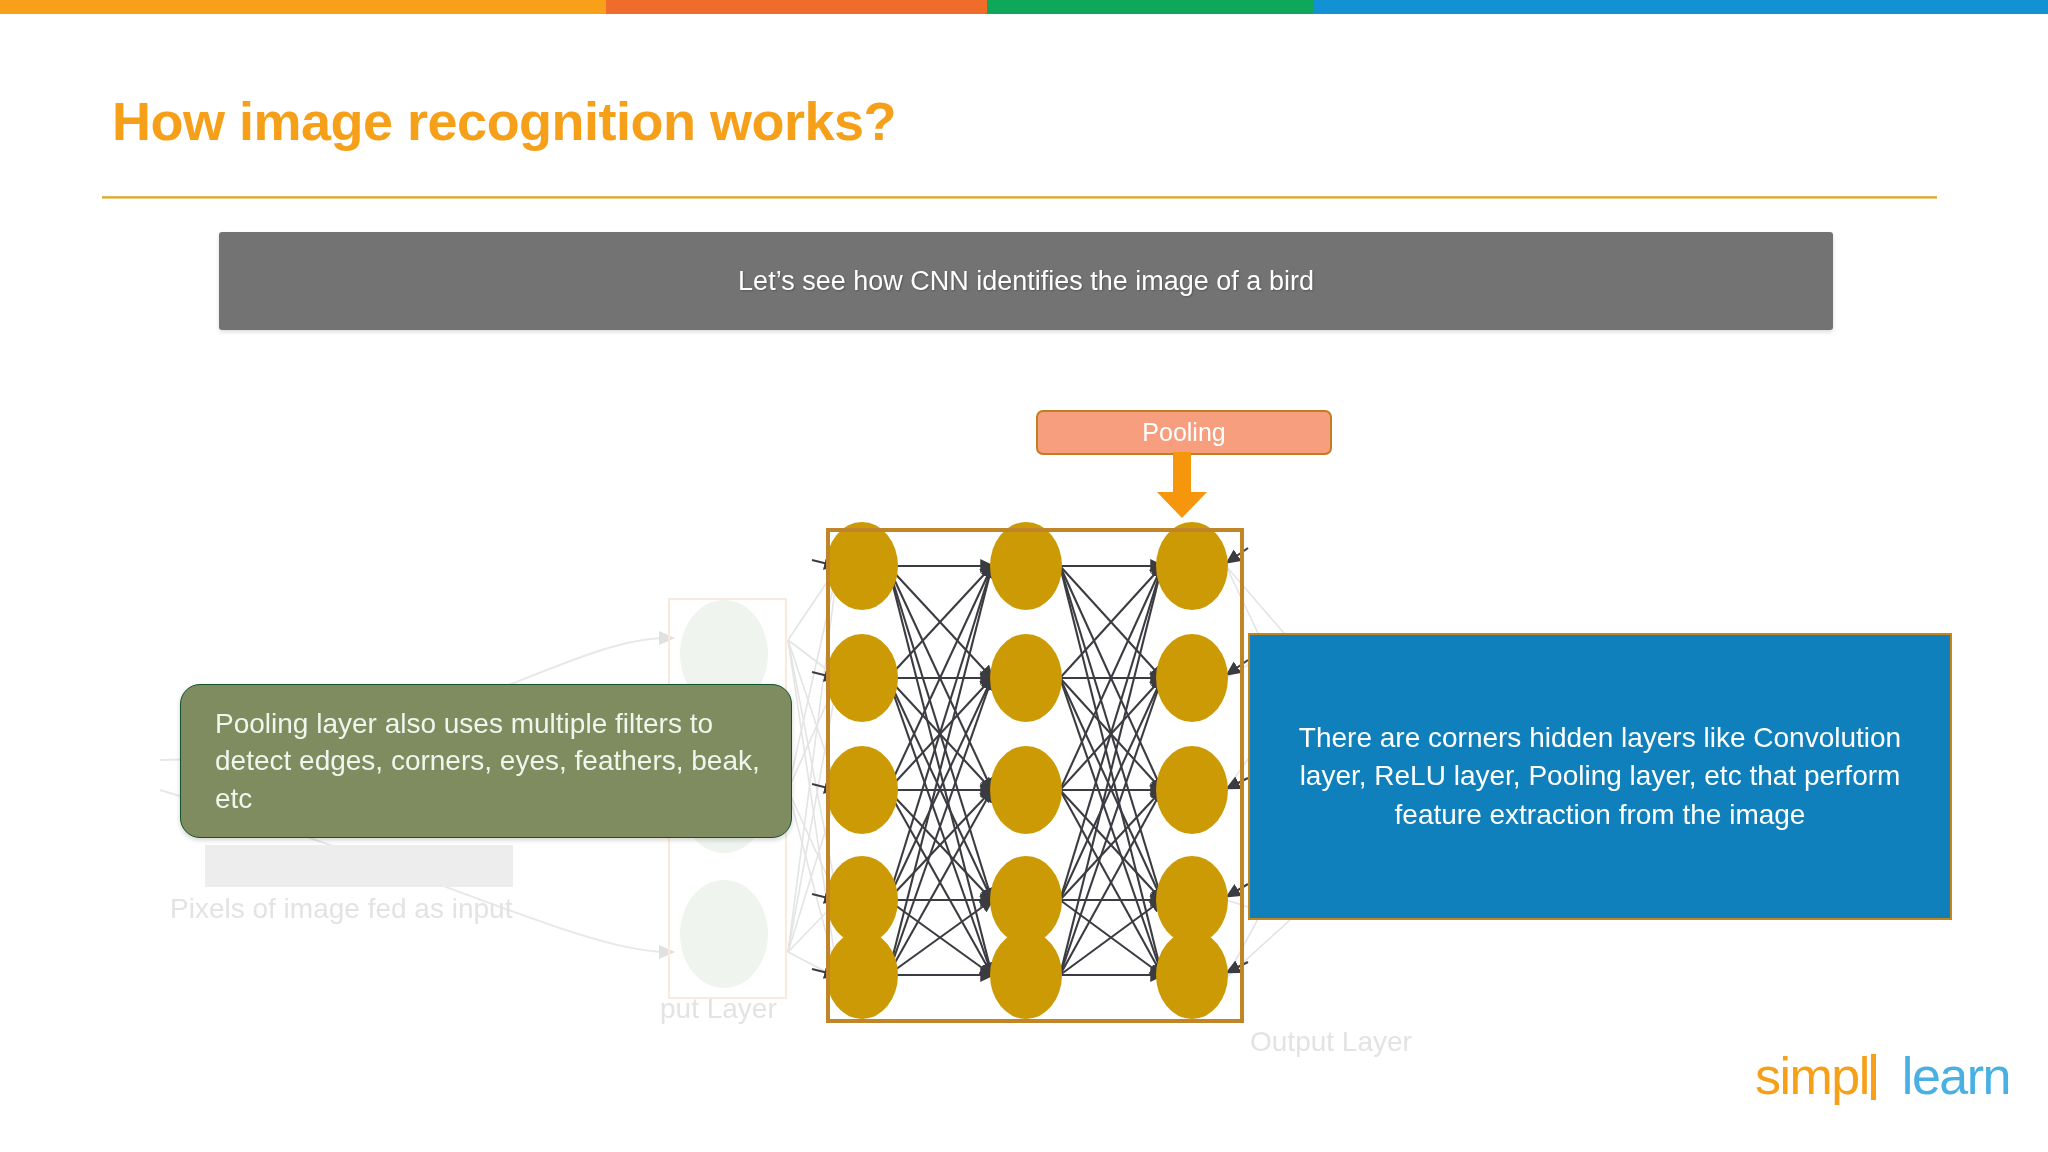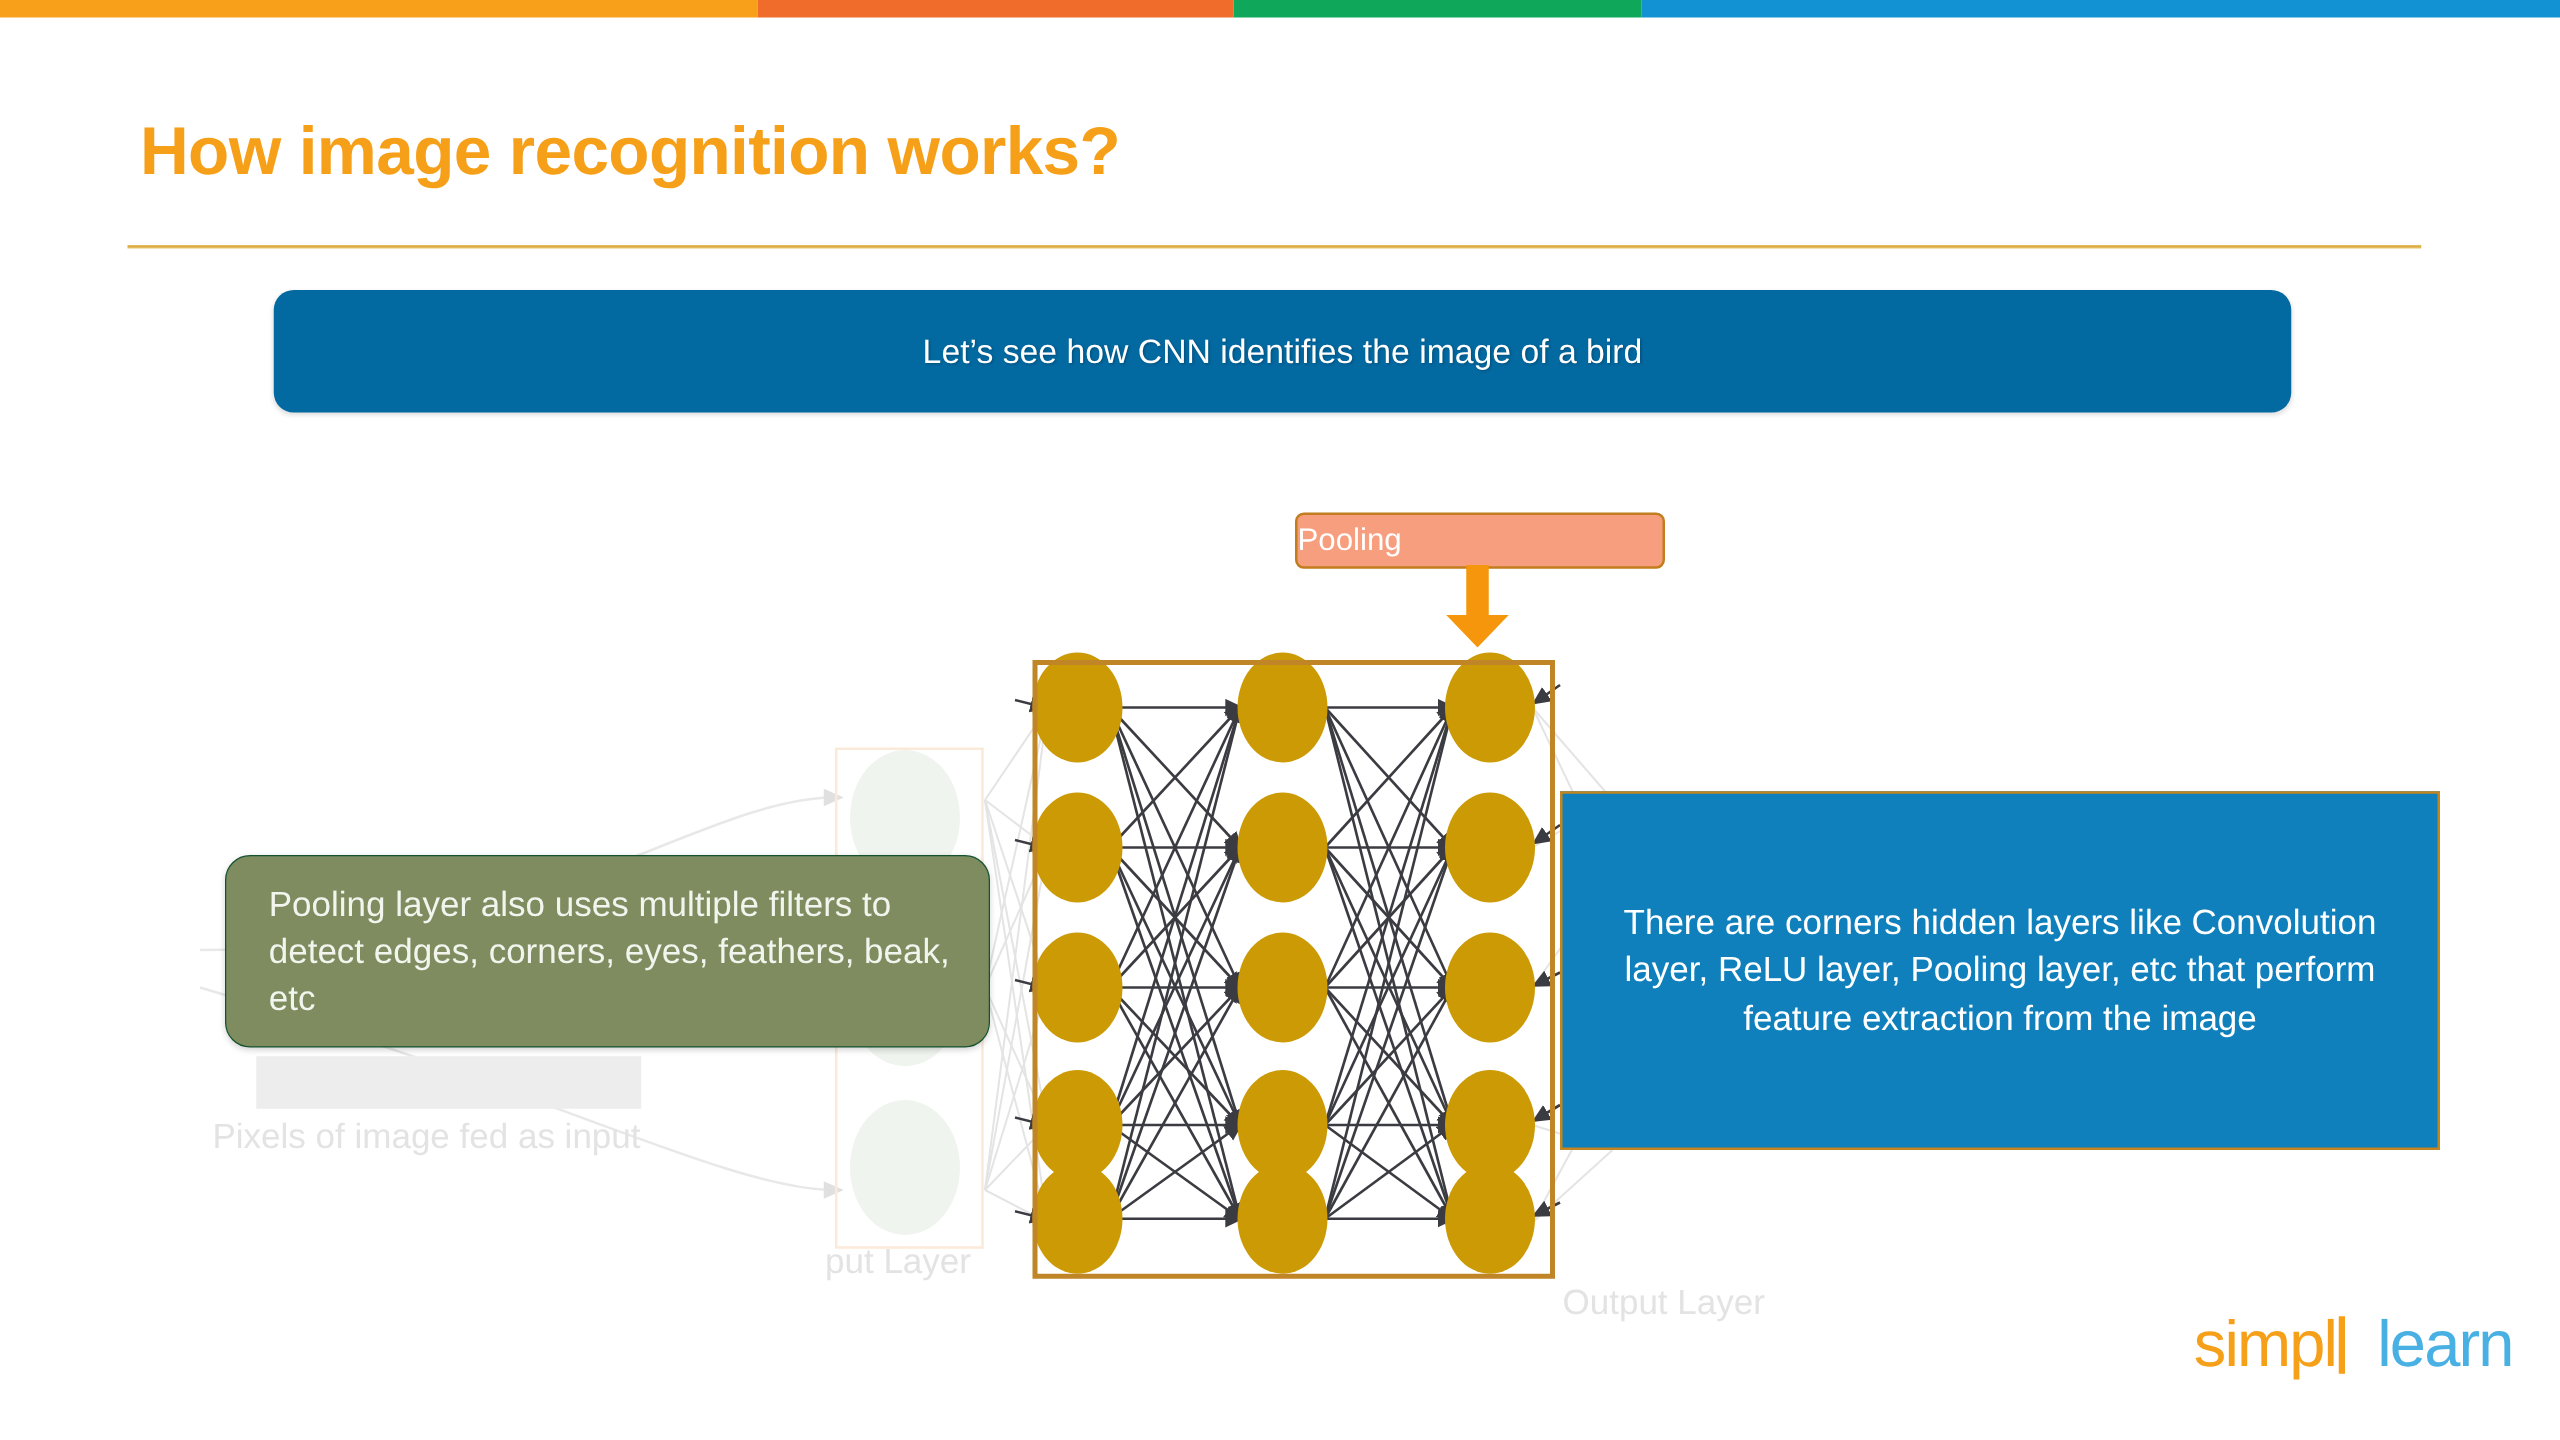--- a/index.html
+++ b/index.html
@@ -24,21 +24,21 @@
     letter-spacing:-0.5px;white-space:nowrap;
   }
   .title-rule{
     position:absolute;left:102px;top:196px;width:1835px;height:3px;
     background:linear-gradient(to bottom,#E8C064 0%,#D9A93D 50%,#F3DFA8 100%);
   }
 
   
   .banner{
     position:absolute;left:219px;top:232px;width:1614px;height:98px;
-    background:#0369a1;border-radius:16px;
+    background:#737373;border-radius:3px;
     display:flex;align-items:center;justify-content:center;
     box-shadow:0 2px 4px rgba(0,0,0,0.14);
   }
   .banner-text{color:#ffffff;font-size:27px;text-shadow:1px 1px 2px rgba(0,0,0,0.25);}
 
   
   .ghost{position:absolute;opacity:1;pointer-events:none;}
   .ghost-input-box{
     position:absolute;left:668px;top:598px;width:115px;height:397px;
     border:2px solid #FBEAD9;background:transparent;
@@ -63,21 +63,21 @@
   .hidden-caption{
     position:absolute;left:826px;top:1025px;width:410px;
     text-align:center;font-size:29px;color:#131313;
   }
   .net-svg{position:absolute;left:0;top:0;width:2048px;height:1152px;}
 
   
   .pool-box{
     position:absolute;left:1036px;top:410px;width:292px;height:41px;
     background:#F79E7E;border:2px solid #C17D1E;border-radius:7px;
-    display:flex;align-items:center;
+    display:flex;align-items:center;justify-content:center;
   }
   .pool-text{color:#ffffff;font-size:25px;}
   .pool-arrow{position:absolute;left:1155px;top:452px;width:54px;height:68px;}
 
   
   .green-box{
     position:absolute;left:180px;top:684px;width:610px;height:152px;
     background:#7E8C60;border:1px solid #14532d;border-radius:20px;
     box-shadow:0 2px 5px rgba(0,0,0,0.18);
     display:flex;align-items:center;

